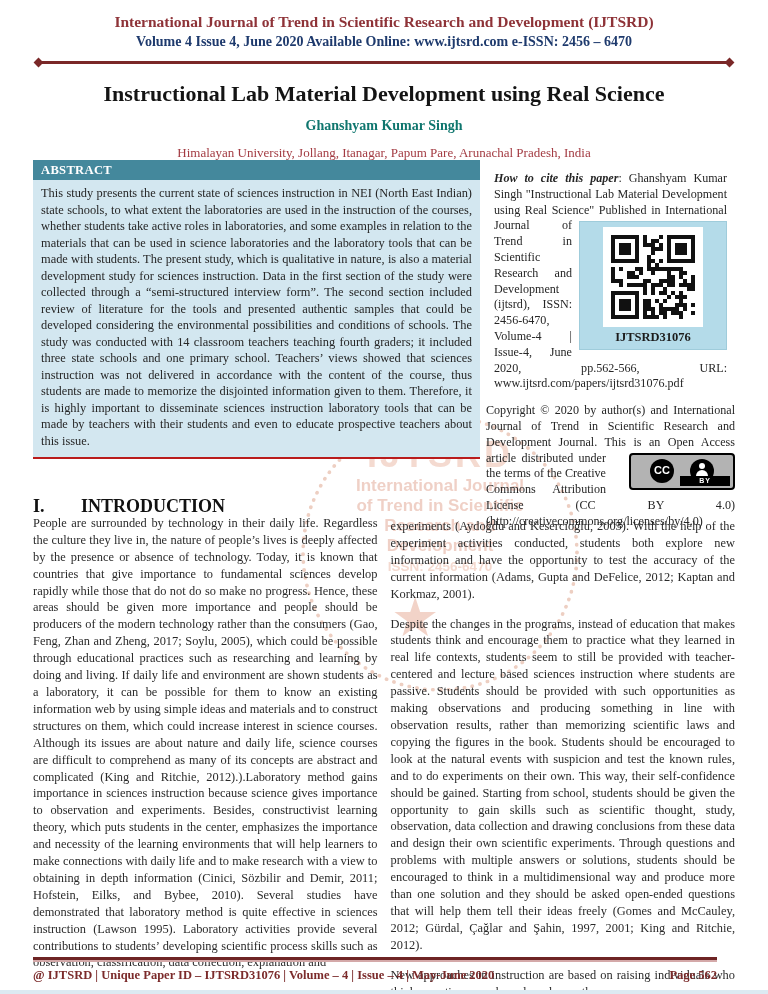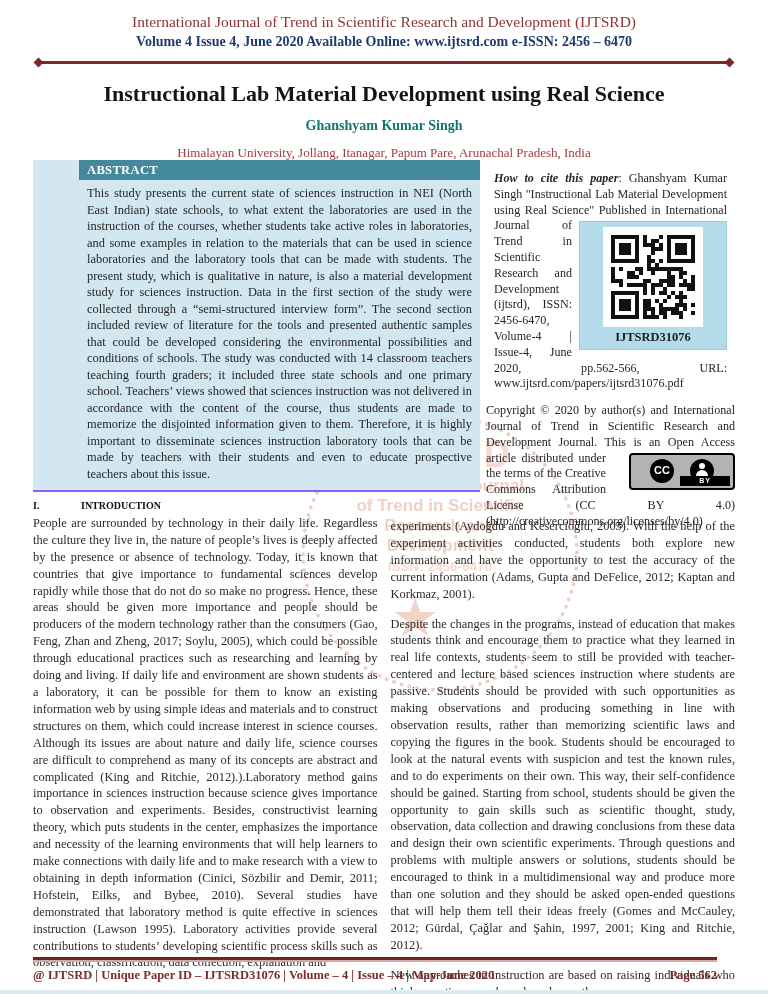--- a/index.html
+++ b/index.html
@@ -1,20 +1,20 @@
 <!DOCTYPE html>
 <html><head>
 <meta charset="utf-8">
 <style>
   html,body{margin:0;padding:0;background:#fff;}
   .page{position:relative;width:768px;height:994px;background:#fff;overflow:hidden;
         font-family:"Liberation Serif","DejaVu Serif",serif;color:#2d2d2d;}
   
   header{text-align:center;padding-top:13px;position:relative;z-index:2;}
-  .journal-name{color:#8e3338;font-weight:normal;font-size:15.5px;}
+  .journal-name{color:#8e3338;font-weight:bold;font-size:15.5px;}
   .volume-line{color:#1e3a6d;font-weight:bold;font-size:14px;margin-top:3px;}
   .header-rule{display:flex;align-items:center;margin:9px 35px 0;}
   .header-rule .line{flex:1;height:2.5px;background:#7a2828;}
   .header-rule .diamond{width:7px;height:7px;background:#7a2828;transform:rotate(45deg);flex:0 0 auto;}
   
   .title-block{text-align:center;margin-top:15px;position:relative;z-index:2;}
   .paper-title{font-size:22px;font-weight:bold;color:#141414;margin:0;line-height:26px;}
   .author{color:#0f766e;font-weight:bold;font-size:14px;margin-top:11px;}
   .affiliation{color:#a33b42;font-size:13px;margin-top:11px;}
   
@@ -23,21 +23,21 @@
              font-family:"Liberation Sans","DejaVu Sans",sans-serif;}
   .wm-ring{position:absolute;inset:6px;border:4px dotted #e0a892;border-radius:50%;}
   .wm-text{position:relative;padding-top:26px;}
   .wm-big{font-size:36px;font-weight:bold;letter-spacing:3px;color:#ecbcaa;}
   .wm-line{font-size:17px;font-weight:bold;line-height:20px;}
   .wm-issn{font-size:13.5px;font-weight:bold;margin-top:3px;color:#ecbcaa;}
   .wm-star{position:absolute;left:96px;top:182px;font-size:54px;line-height:54px;color:#e8b09c;}
   
   .content{position:absolute;left:33px;right:33px;top:160px;z-index:1;}
   .abstract-col{position:absolute;top:0;left:0;width:447px;}
-  .abstract-box{background:#d3e7f0;border-bottom:2px solid #8b5cf6;padding-left:46px;}
+  .abstract-box{background:#d3e7f0;border-bottom:2px solid #b91c1c;}
   .abstract-head{display:block;background:#44889c;color:#fff;font-weight:bold;
                  font-size:12.6px;padding:2.5px 8px;letter-spacing:.3px;}
   .abstract-text{margin:0;padding:5px 8px 8px;font-size:12.4px;line-height:16.5px;
                  text-align:justify;color:#262626;}
   .keywords{margin:11px 0 0;font-size:12.5px;line-height:16.5px;text-align:justify;
             font-style:italic;color:#262626;}
   .keywords .kw-label{font-weight:bold;}
   .cite-col{position:absolute;top:3px;right:0;width:249px;font-size:12.1px;
             line-height:15.8px;text-align:justify;overflow-wrap:anywhere;color:#262626;}
   .cite-text{margin:8px;}
@@ -57,21 +57,21 @@
              font-family:"Liberation Sans",sans-serif;font-weight:bold;font-size:11px;flex:0 0 auto;}
   .cc-circle.person{flex-direction:column;justify-content:flex-start;}
   .p-head{width:6px;height:6px;border-radius:50%;background:#fff;margin-top:4px;}
   .p-body{width:12px;height:8px;border-radius:6px 6px 0 0;background:#fff;margin-top:1px;}
   .by-strip{position:absolute;right:3px;bottom:2px;width:50px;height:10px;background:#000;
             color:#fff;font-size:7px;line-height:10px;text-align:center;font-weight:bold;
             font-family:"Liberation Sans",sans-serif;letter-spacing:1px;}
   .body-cols{padding-top:338px;display:flex;gap:13px;}
   .col{flex:1;font-size:12.4px;line-height:16.9px;text-align:justify;color:#2a2a2a;}
   .col-right{padding-top:20px;}
-  .section-heading{font-weight:bold;font-size:10px;color:#111;}
+  .section-heading{font-weight:bold;font-size:18px;color:#111;}
   .sec-num{display:inline-block;width:48px;}
   .body-p{margin:0 0 13px;}
   .col-left .body-p{margin:0;}
   
   footer{position:absolute;left:33px;right:51px;bottom:11px;z-index:2;}
   .footer-rule{height:3px;background:#6e2424;border-bottom:2px solid #d4a9a9;}
   .footer-row{display:flex;justify-content:space-between;margin-top:6px;
               color:#7b2b2b;font-weight:bold;font-size:12.5px;}
   .bottom-edge{position:absolute;left:0;right:0;bottom:0;height:4px;background:#dceaf2;z-index:3;}
 </style>

